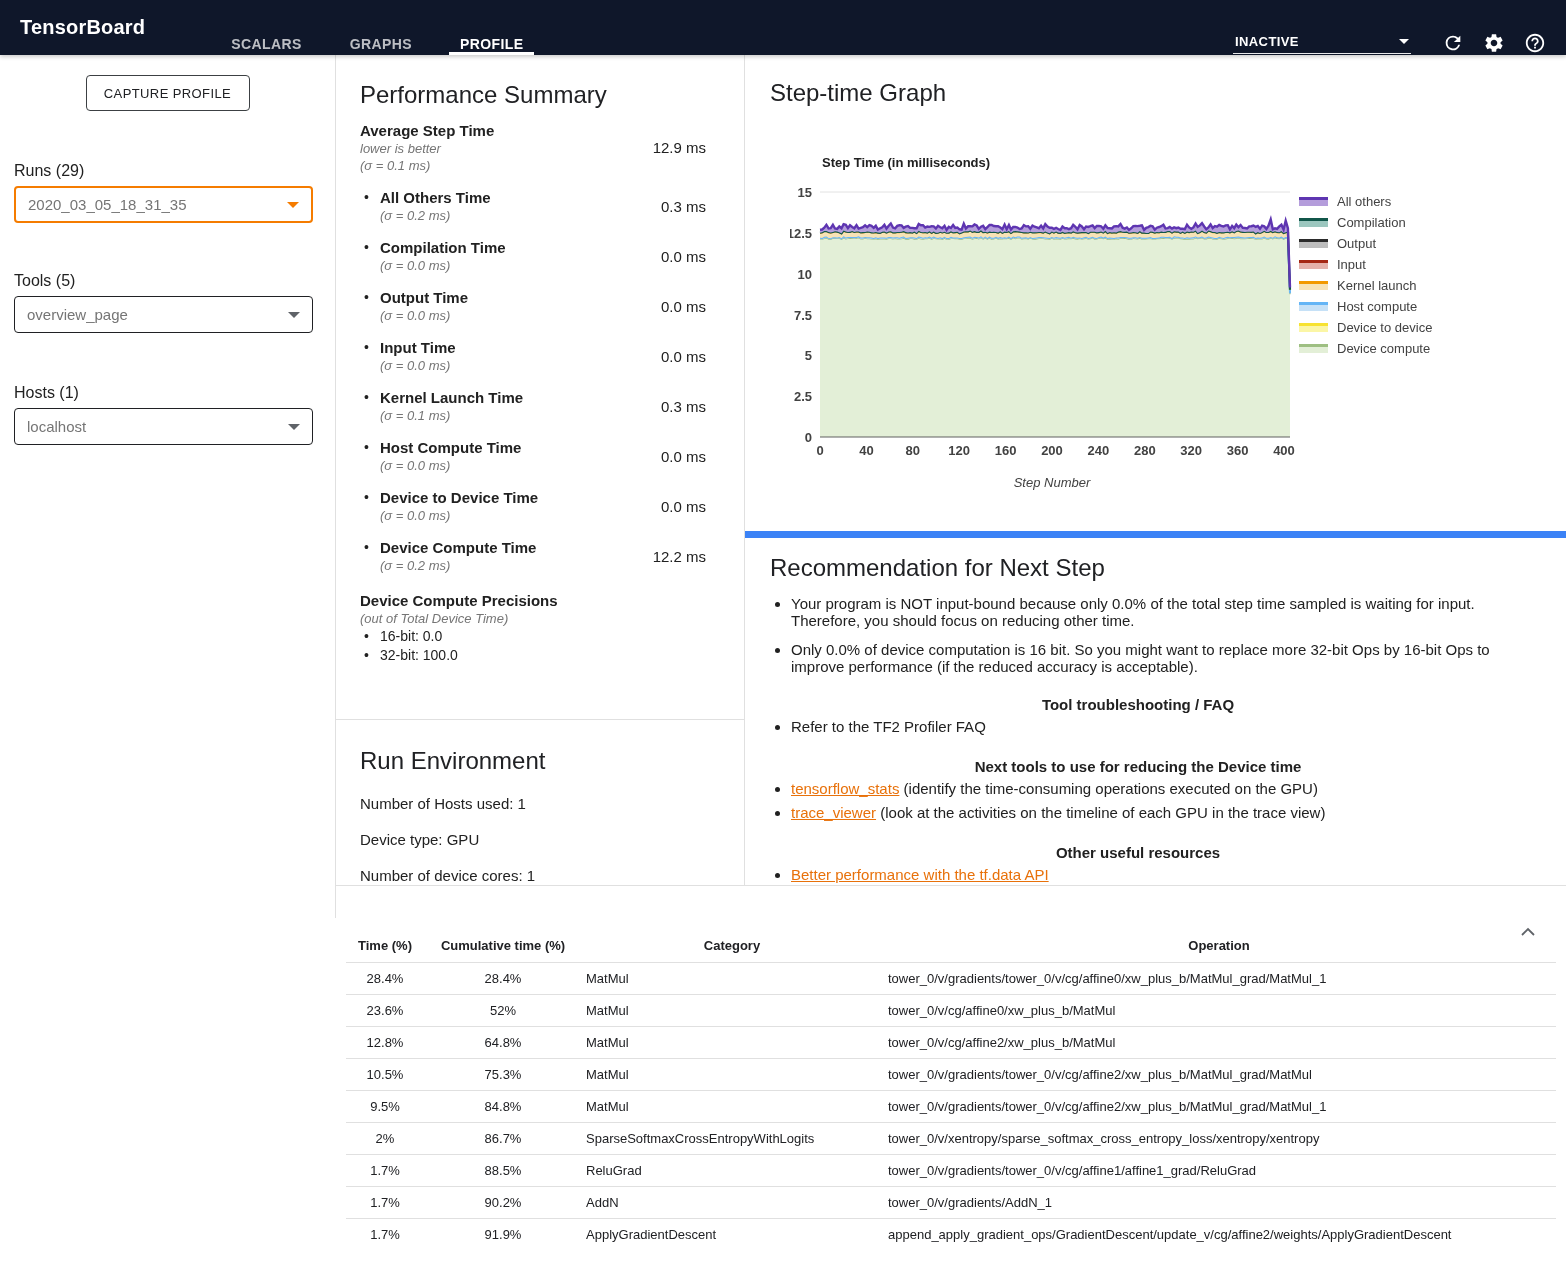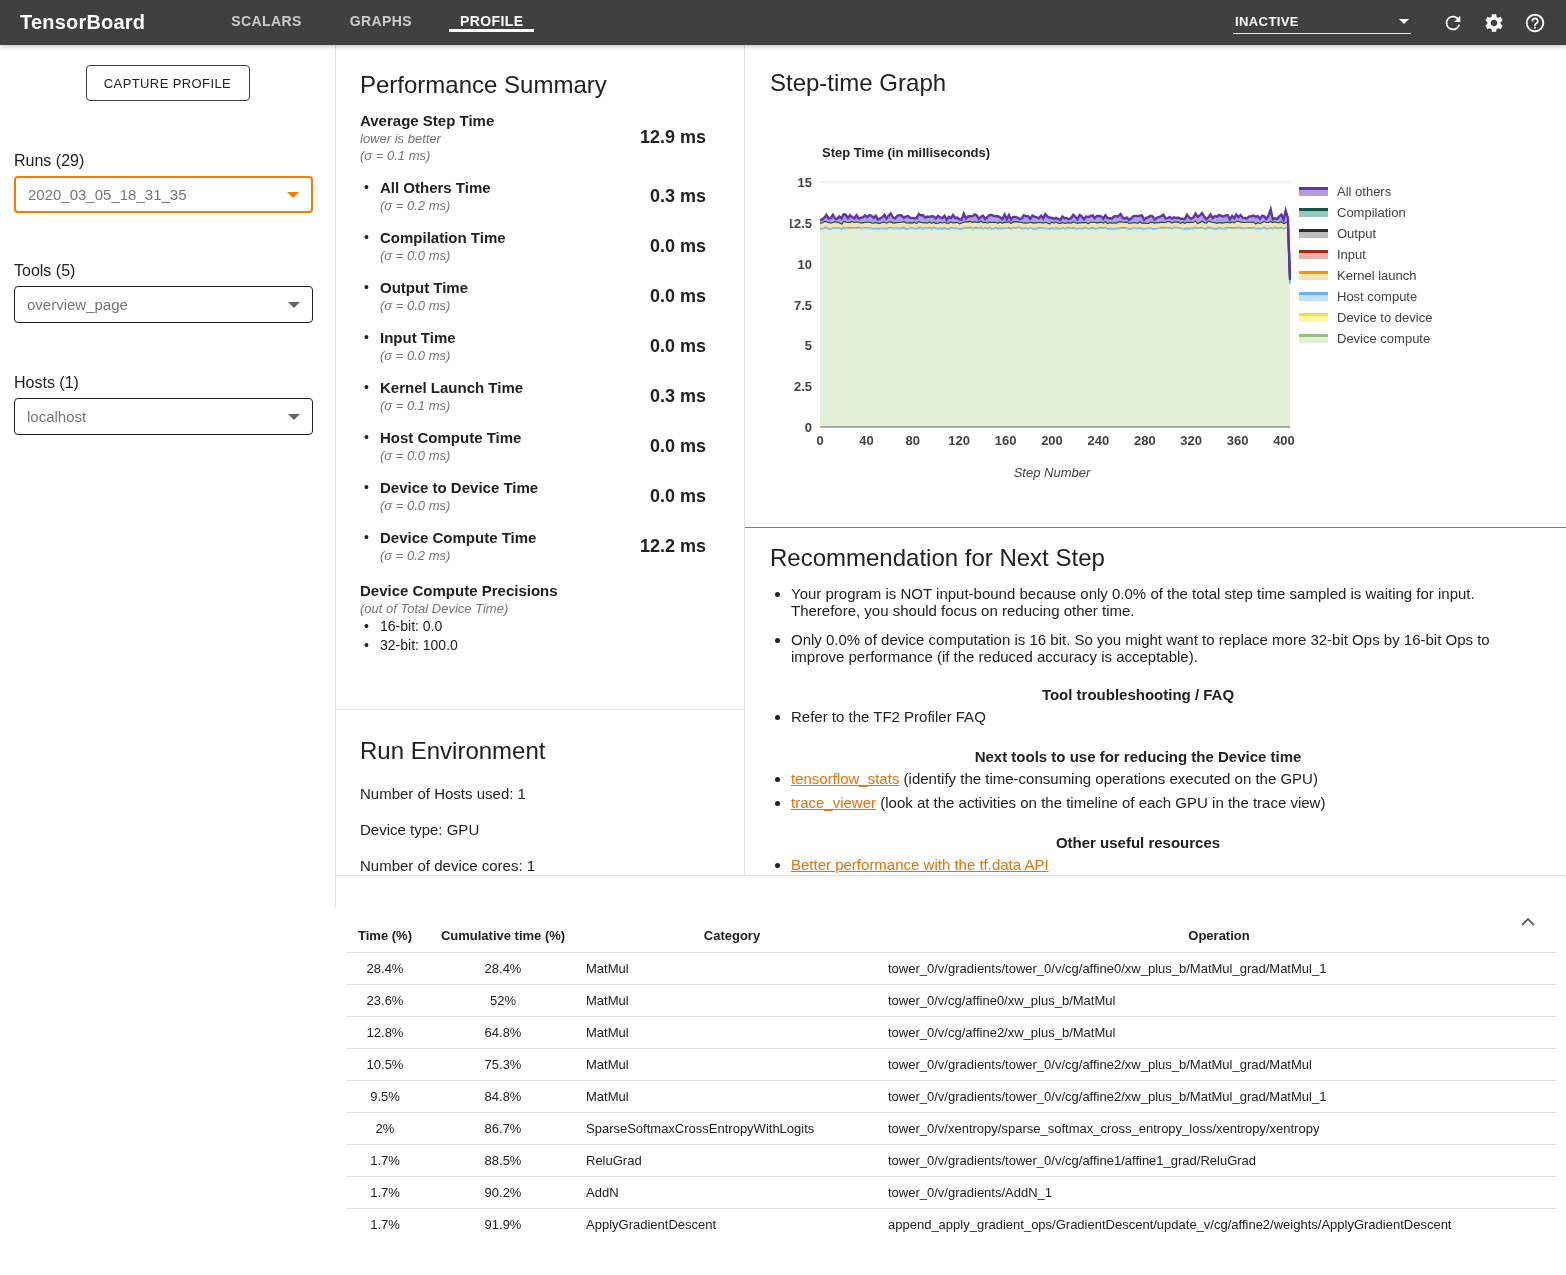--- a/index.html
+++ b/index.html
@@ -5,21 +5,21 @@
   * { box-sizing: border-box; }
   html,body { margin:0; padding:0; }
   body {
     width:1566px; height:1275px; overflow:hidden;
     font-family:"Liberation Sans", sans-serif;
     background:#fff; color:#212121;
   }
 
   
   .header {
-    height:45px; background:#404040; display:flex; align-items:center;
+    height:55px; background:#0f172a; display:flex; align-items:flex-end;
     color:#fff; box-shadow:0 2px 4px rgba(0,0,0,.2); position:relative; z-index:5;
   }
   .app-title { font-size:20px; font-weight:bold; align-self:center; margin-left:20px; letter-spacing:.2px; }
   .tabs { display:flex; margin-left:62px; }
   .tab {
     display:flex; align-items:center; padding:0 11px; margin:0 13px;
     font-size:14px; font-weight:bold; letter-spacing:.4px;
     color:rgba(255,255,255,.72); border-bottom:3px solid transparent; cursor:pointer;
   }
   .tab.active { color:#fff; border-bottom-color:#fff; }
@@ -61,34 +61,34 @@
   .caret-orange { width:0;height:0;border-left:6px solid transparent;border-right:6px solid transparent;border-top:6px solid #f57c00; }
   .caret-gray { width:0;height:0;border-left:6px solid transparent;border-right:6px solid transparent;border-top:6px solid #5f6368; }
 
   
   .section-title { font-size:24px; font-weight:normal; color:#202124; margin:0; line-height:30px; }
   .perf { height:665px; border-bottom:1px solid #e0e0e0; padding:25px 38px 17px 24px; overflow:hidden; }
   .avg-row { display:flex; align-items:center; margin-top:11px; }
   .avg-labels { flex:1; }
   .pname { font-size:15px; font-weight:bold; color:#212121; line-height:19px; }
   .pnote, .psigma { font-size:13px; font-style:italic; color:#757575; line-height:17px; }
-  .pvalue { font-size:18px; font-weight:bold; color:#212121; white-space:nowrap; }
+  .pvalue { font-size:15px; font-weight:normal; color:#212121; white-space:nowrap; }
   .perf-item { display:flex; align-items:center; margin-top:14px; }
   .pbullet { width:20px; padding-left:4px; font-size:14px; color:#212121; align-self:flex-start; line-height:19px; }
   .plabels { flex:1; }
   .precisions { margin-top:17px; }
   .prec-item { display:flex; font-size:14px; color:#212121; line-height:19px; }
   .prec-item .pbullet { align-self:center; }
 
   
   .runenv { padding:26px 24px 0 24px; }
   .env-line { font-size:15px; color:#212121; margin-top:19px; }
 
   
-  .stepgraph { height:483px; border-bottom:1px solid #3b82f6; position:relative; padding:23px 4px 0 25px; }
+  .stepgraph { height:483px; border-bottom:7px solid #3b82f6; position:relative; padding:23px 4px 0 25px; }
   .chart-title { position:absolute; left:77px; top:100px; font-size:13px; font-weight:bold; color:#212121; }
   #step-svg { position:absolute; left:45px; top:127px; }
   .tick { font-size:13px; font-weight:bold; fill:#424242; font-family:"Liberation Sans",sans-serif; }
   .axis-label { font-size:13px; font-style:italic; fill:#424242; font-family:"Liberation Sans",sans-serif; }
   .chart-legend { position:absolute; left:554px; top:136px; }
   .legend-item { display:flex; align-items:center; height:21px; }
   .legend-swatch { width:29px; height:9px; border-top:3px solid #000; background:#ccc; margin-right:9px; flex-shrink:0; }
   .legend-label { font-size:13px; color:#424242; white-space:nowrap; }
 
   

